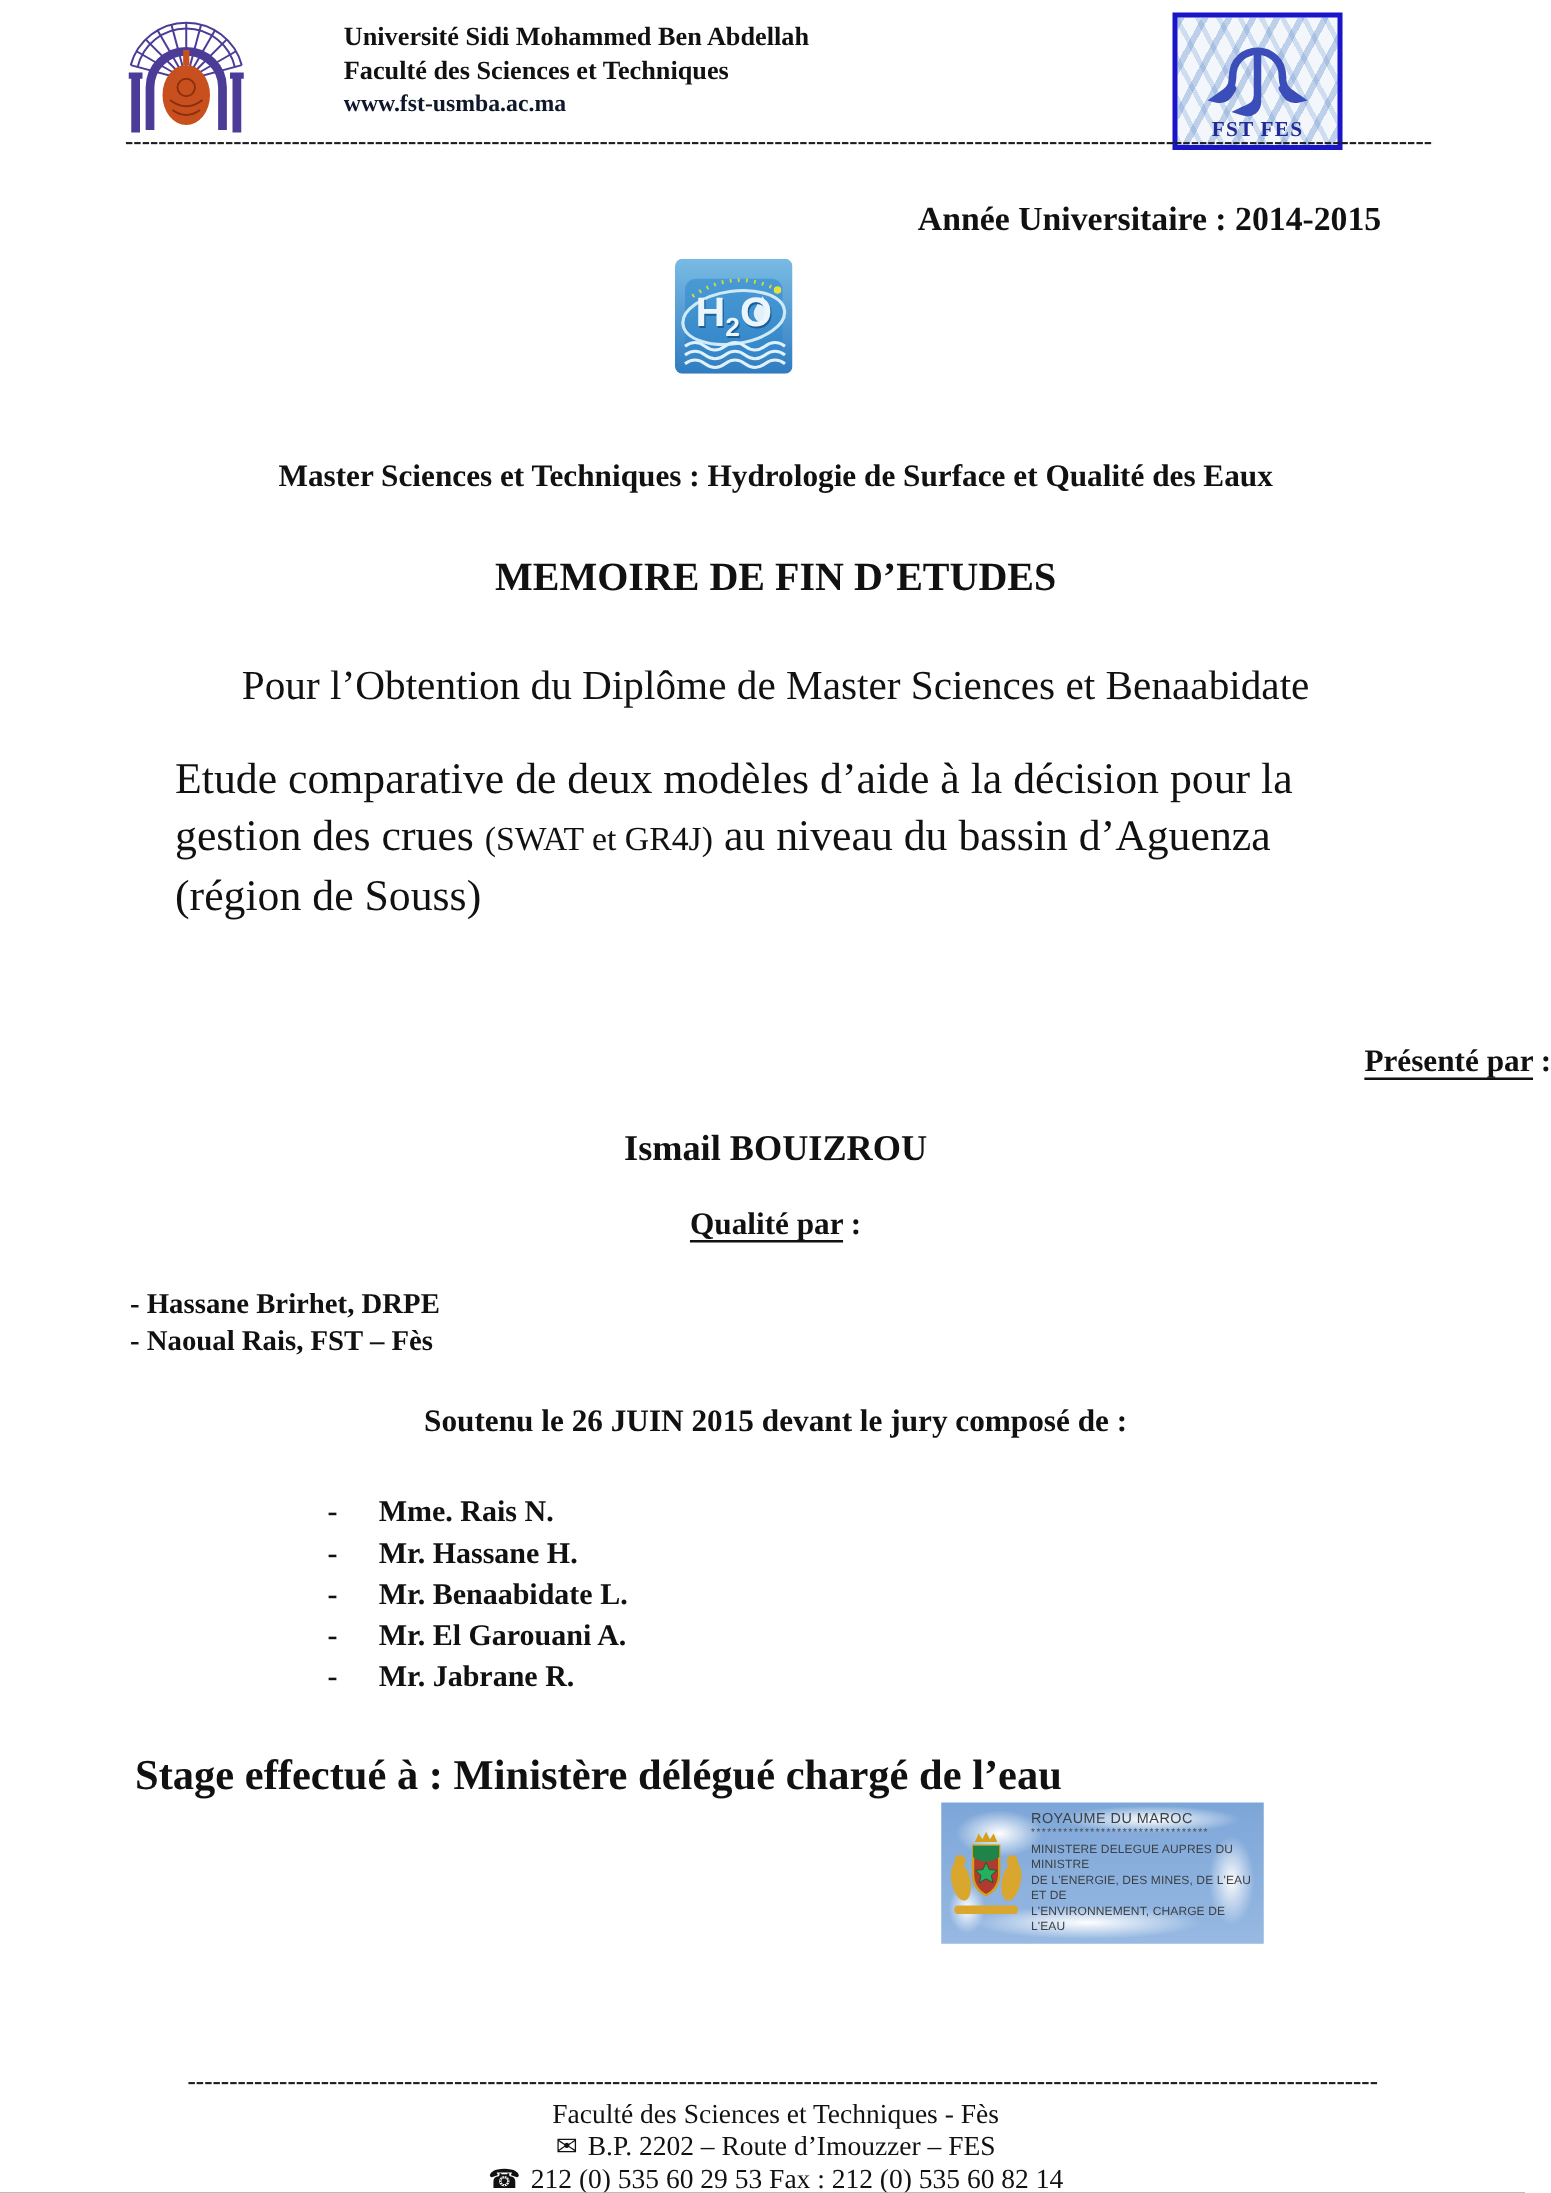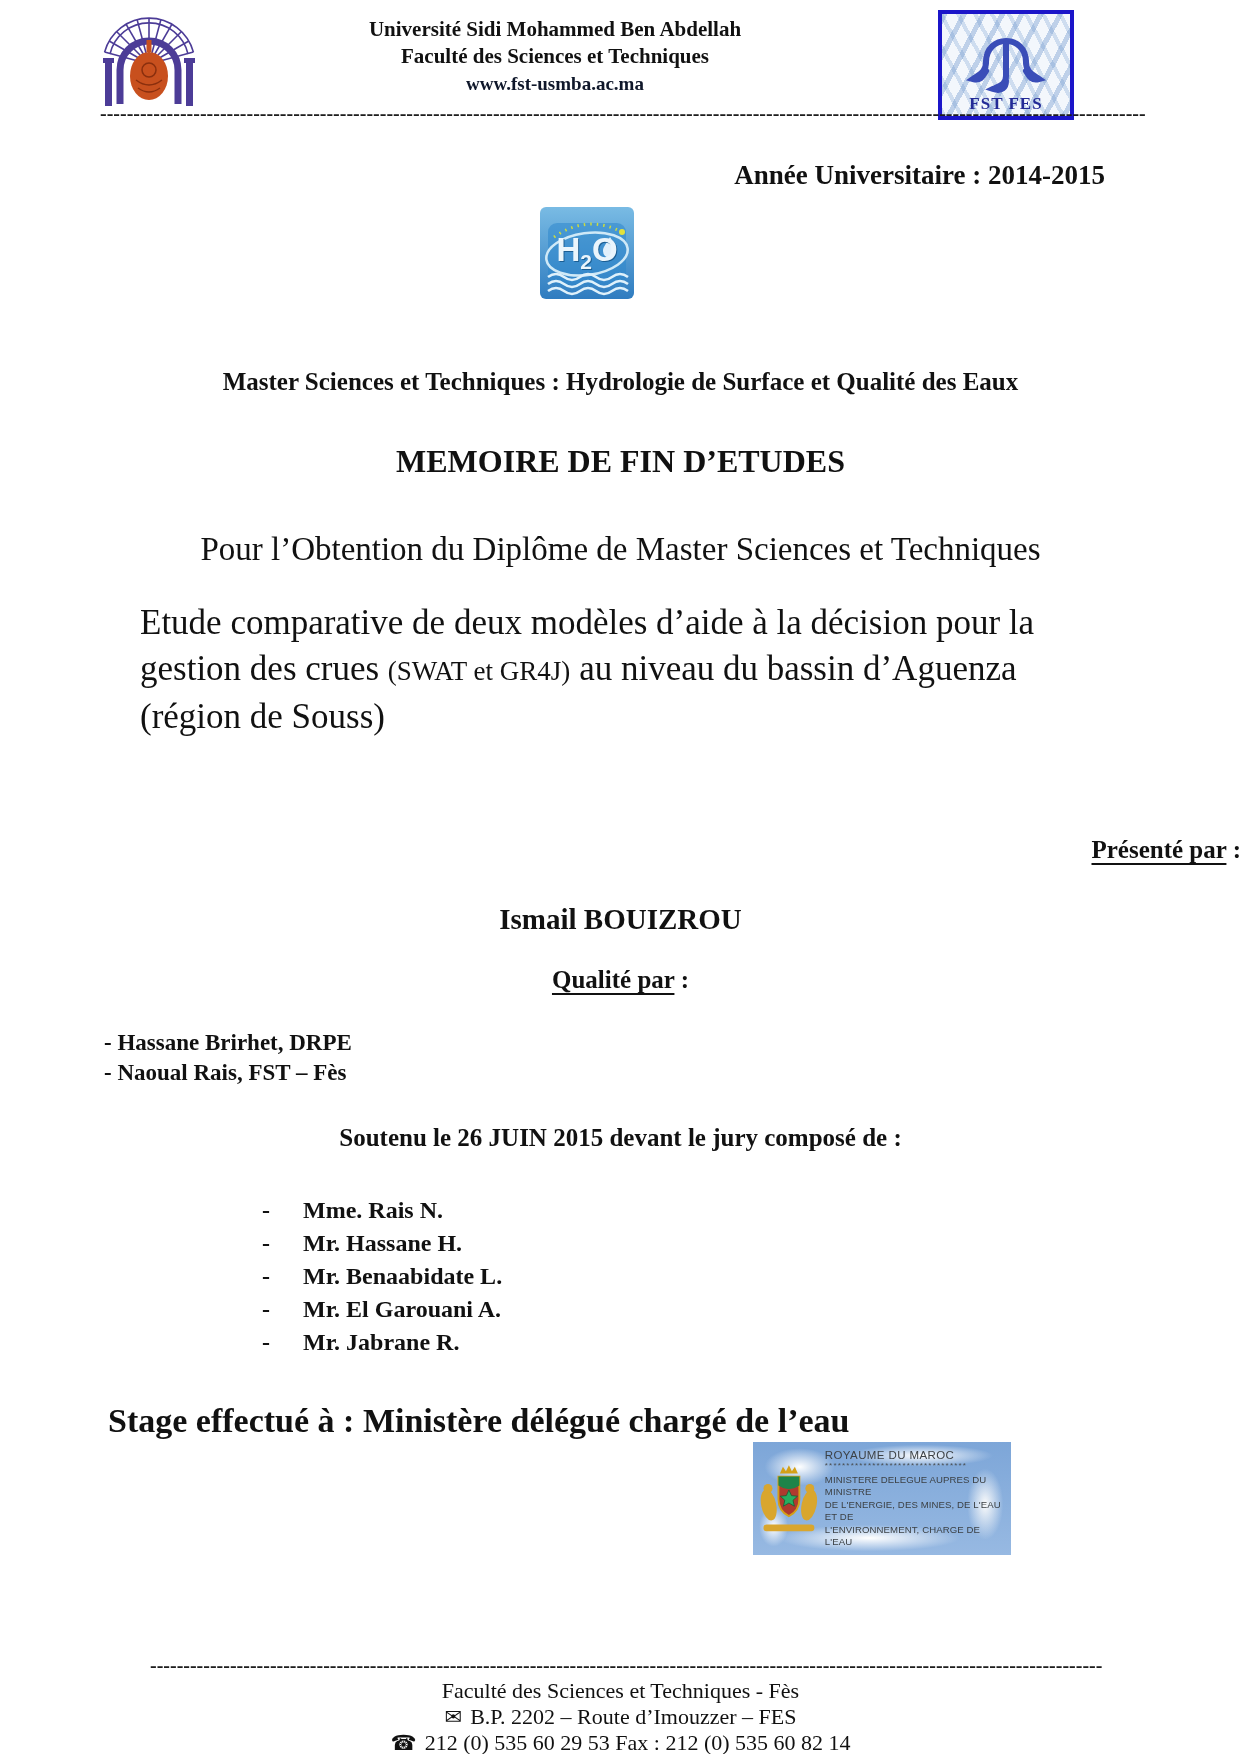--- a/index.html
+++ b/index.html
@@ -5,21 +5,21 @@
   html,body{margin:0;padding:0;background:#888;}
   #page{
     position:relative;width:1241px;height:1754px;background:#fff;
     font-family:"Liberation Serif", serif;color:#111;overflow:hidden;margin:0 auto;
   }
   .abs{position:absolute;}
   .center{left:0;width:1241px;text-align:center;}
 
   
   #usmba-logo{left:96px;top:12px;width:106px;height:96px;}
-  #header-text{left:275px;top:16px;width:560px;text-align:center;line-height:27px;}
+  #header-text{left:275px;top:16px;width:560px;text-align:left;line-height:27px;}
   .hdr-line{font-size:21px;font-weight:bold;}
   .hdr-site{font-size:19px;font-weight:bold;color:#0f172a;cursor:pointer;}
   #fst-logo{left:938px;top:10px;width:136px;height:110px;border:4px solid #1b15c9;box-sizing:border-box;
     background:
       repeating-linear-gradient(118deg, rgba(110,150,205,.40) 0 5px, rgba(255,255,255,0) 5px 17px),
       repeating-linear-gradient(62deg, rgba(120,160,210,.30) 0 4px, rgba(255,255,255,0) 4px 15px),
       #f3f7fc; text-decoration: underline;}
   #fst-logo svg{position:absolute;left:0;top:0;}
   #fst-label{position:absolute;left:0;bottom:2px;width:100%;text-align:center;
     font-size:17px;font-weight:bold;color:#232a96;letter-spacing:1px;}
@@ -164,21 +164,21 @@
     </svg>
     <div id="h2o-text">
       <span class="big">H</span><span class="sub">2</span><span class="big">O</span>
     </div>
   </div>
 
   <div class="abs center" id="program-line">Master Sciences et Techniques : Hydrologie de Surface et Qualité des Eaux</div>
 
   <div class="abs center" id="memoire">MEMOIRE DE FIN D’ETUDES</div>
 
-  <div class="abs center" id="purpose">Pour l’Obtention du Diplôme de Master Sciences et Techniques</div>
+  <div class="abs center" id="purpose">Pour l’Obtention du Diplôme de Master Sciences et Benaabidate</div>
 
   <div class="abs" id="thesis-title">
     <span>Etude comparative de deux modèles d’aide à la décision pour la gestion des crues </span><span class="small">(SWAT et GR4J)</span><span> au niveau du bassin d’Aguenza (région de Souss)</span>
   </div>
 
   <div class="abs center ulabel" id="presente">
     <span class="u">Présenté par</span><span> :</span>
   </div>
 
   <div class="abs center" id="author">Ismail BOUIZROU</div>

